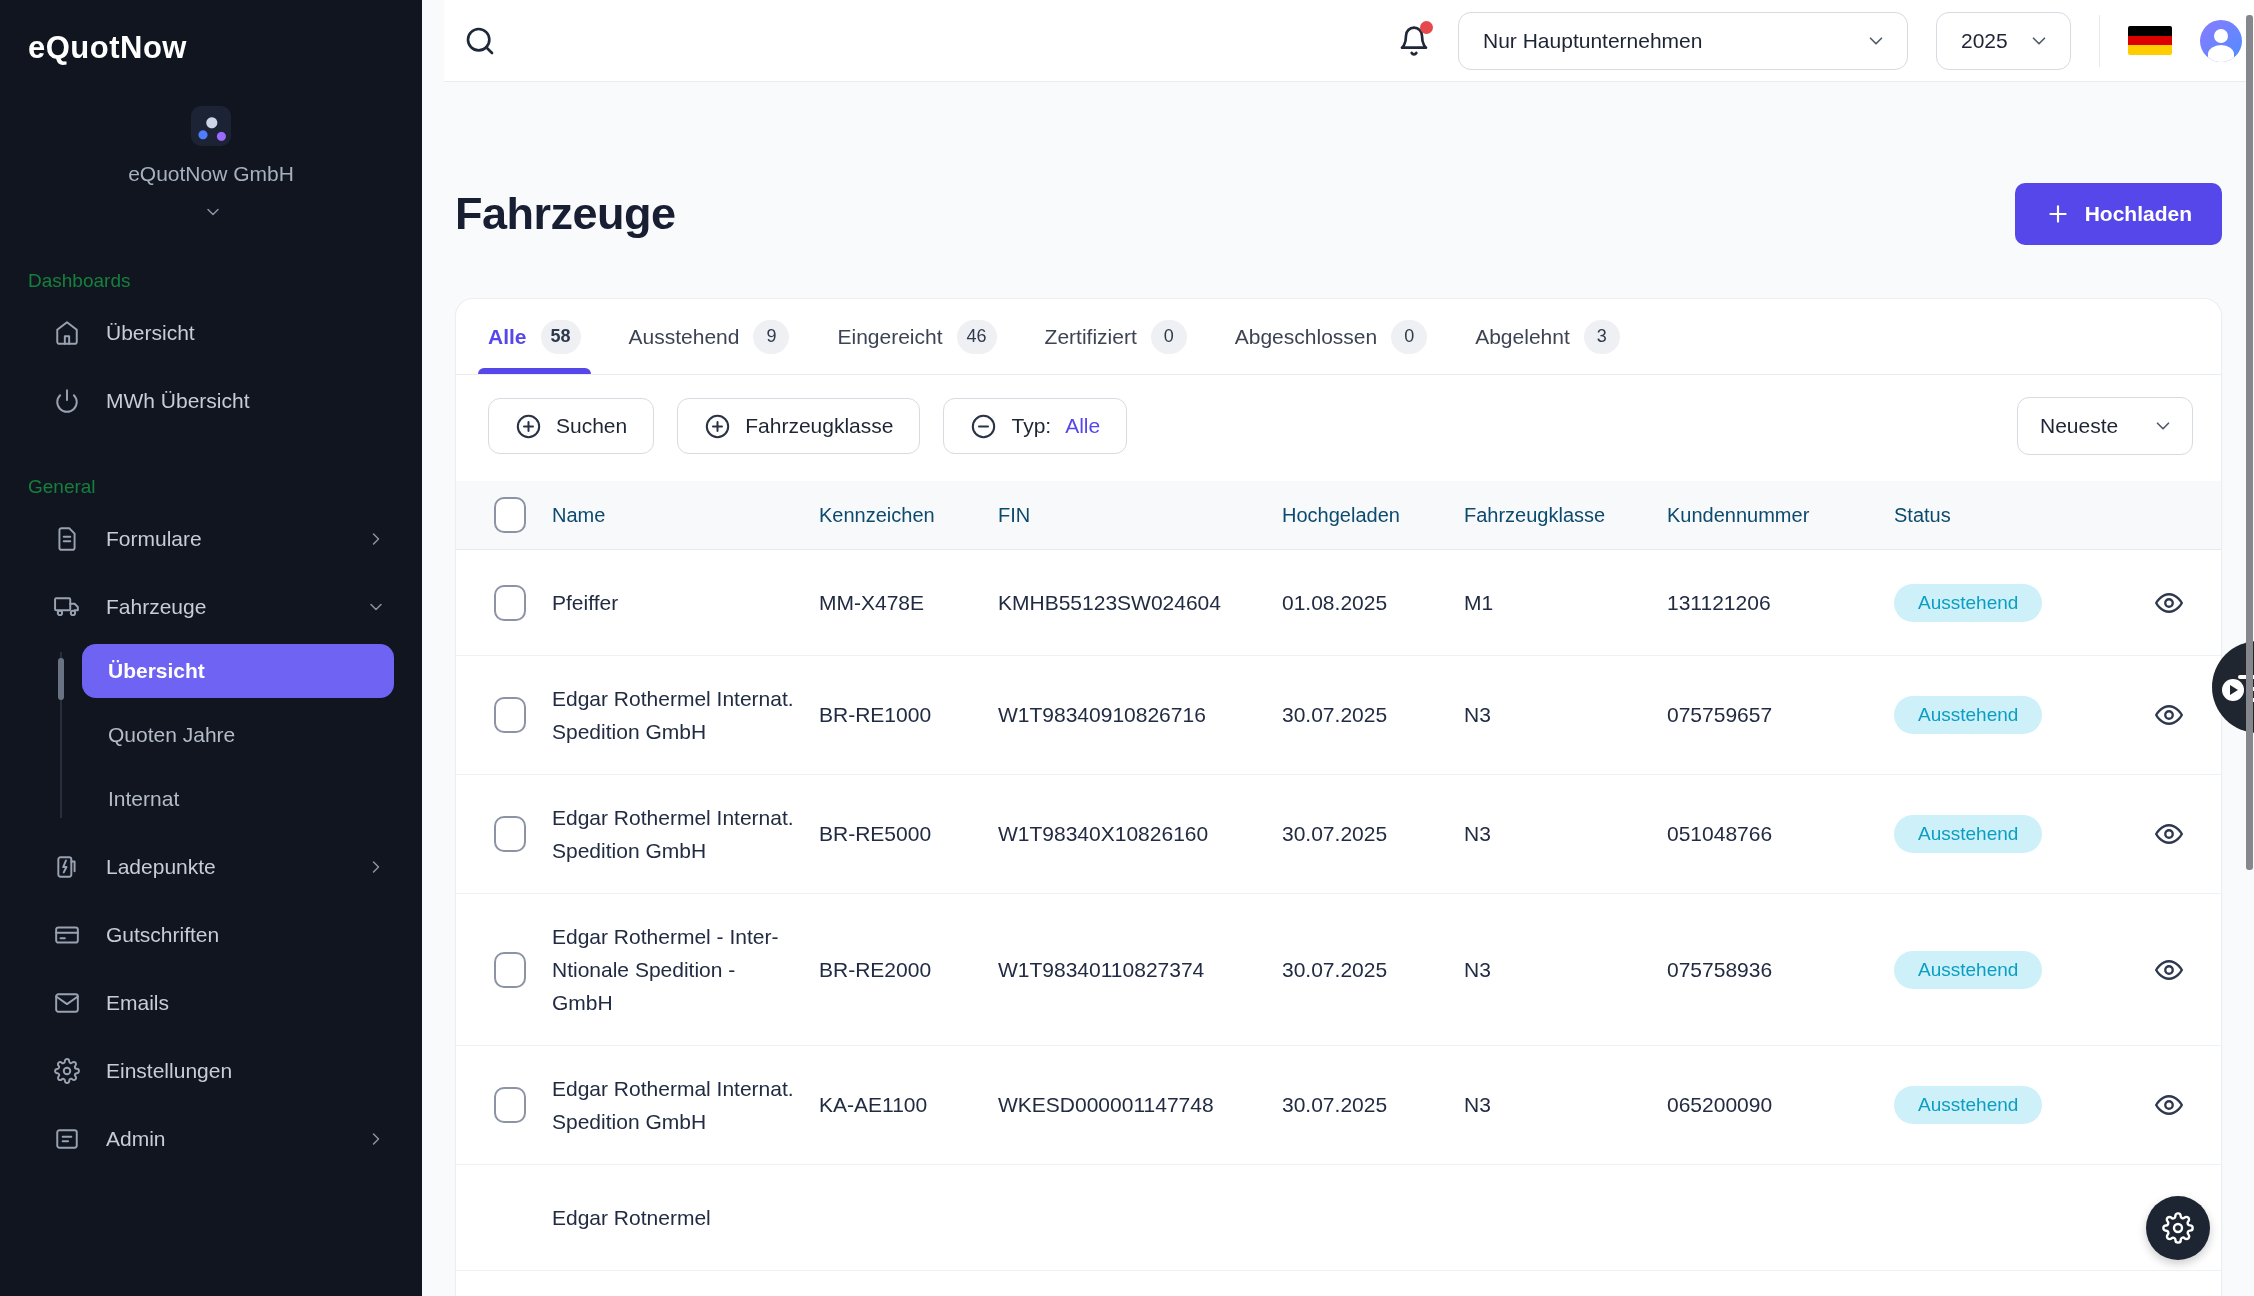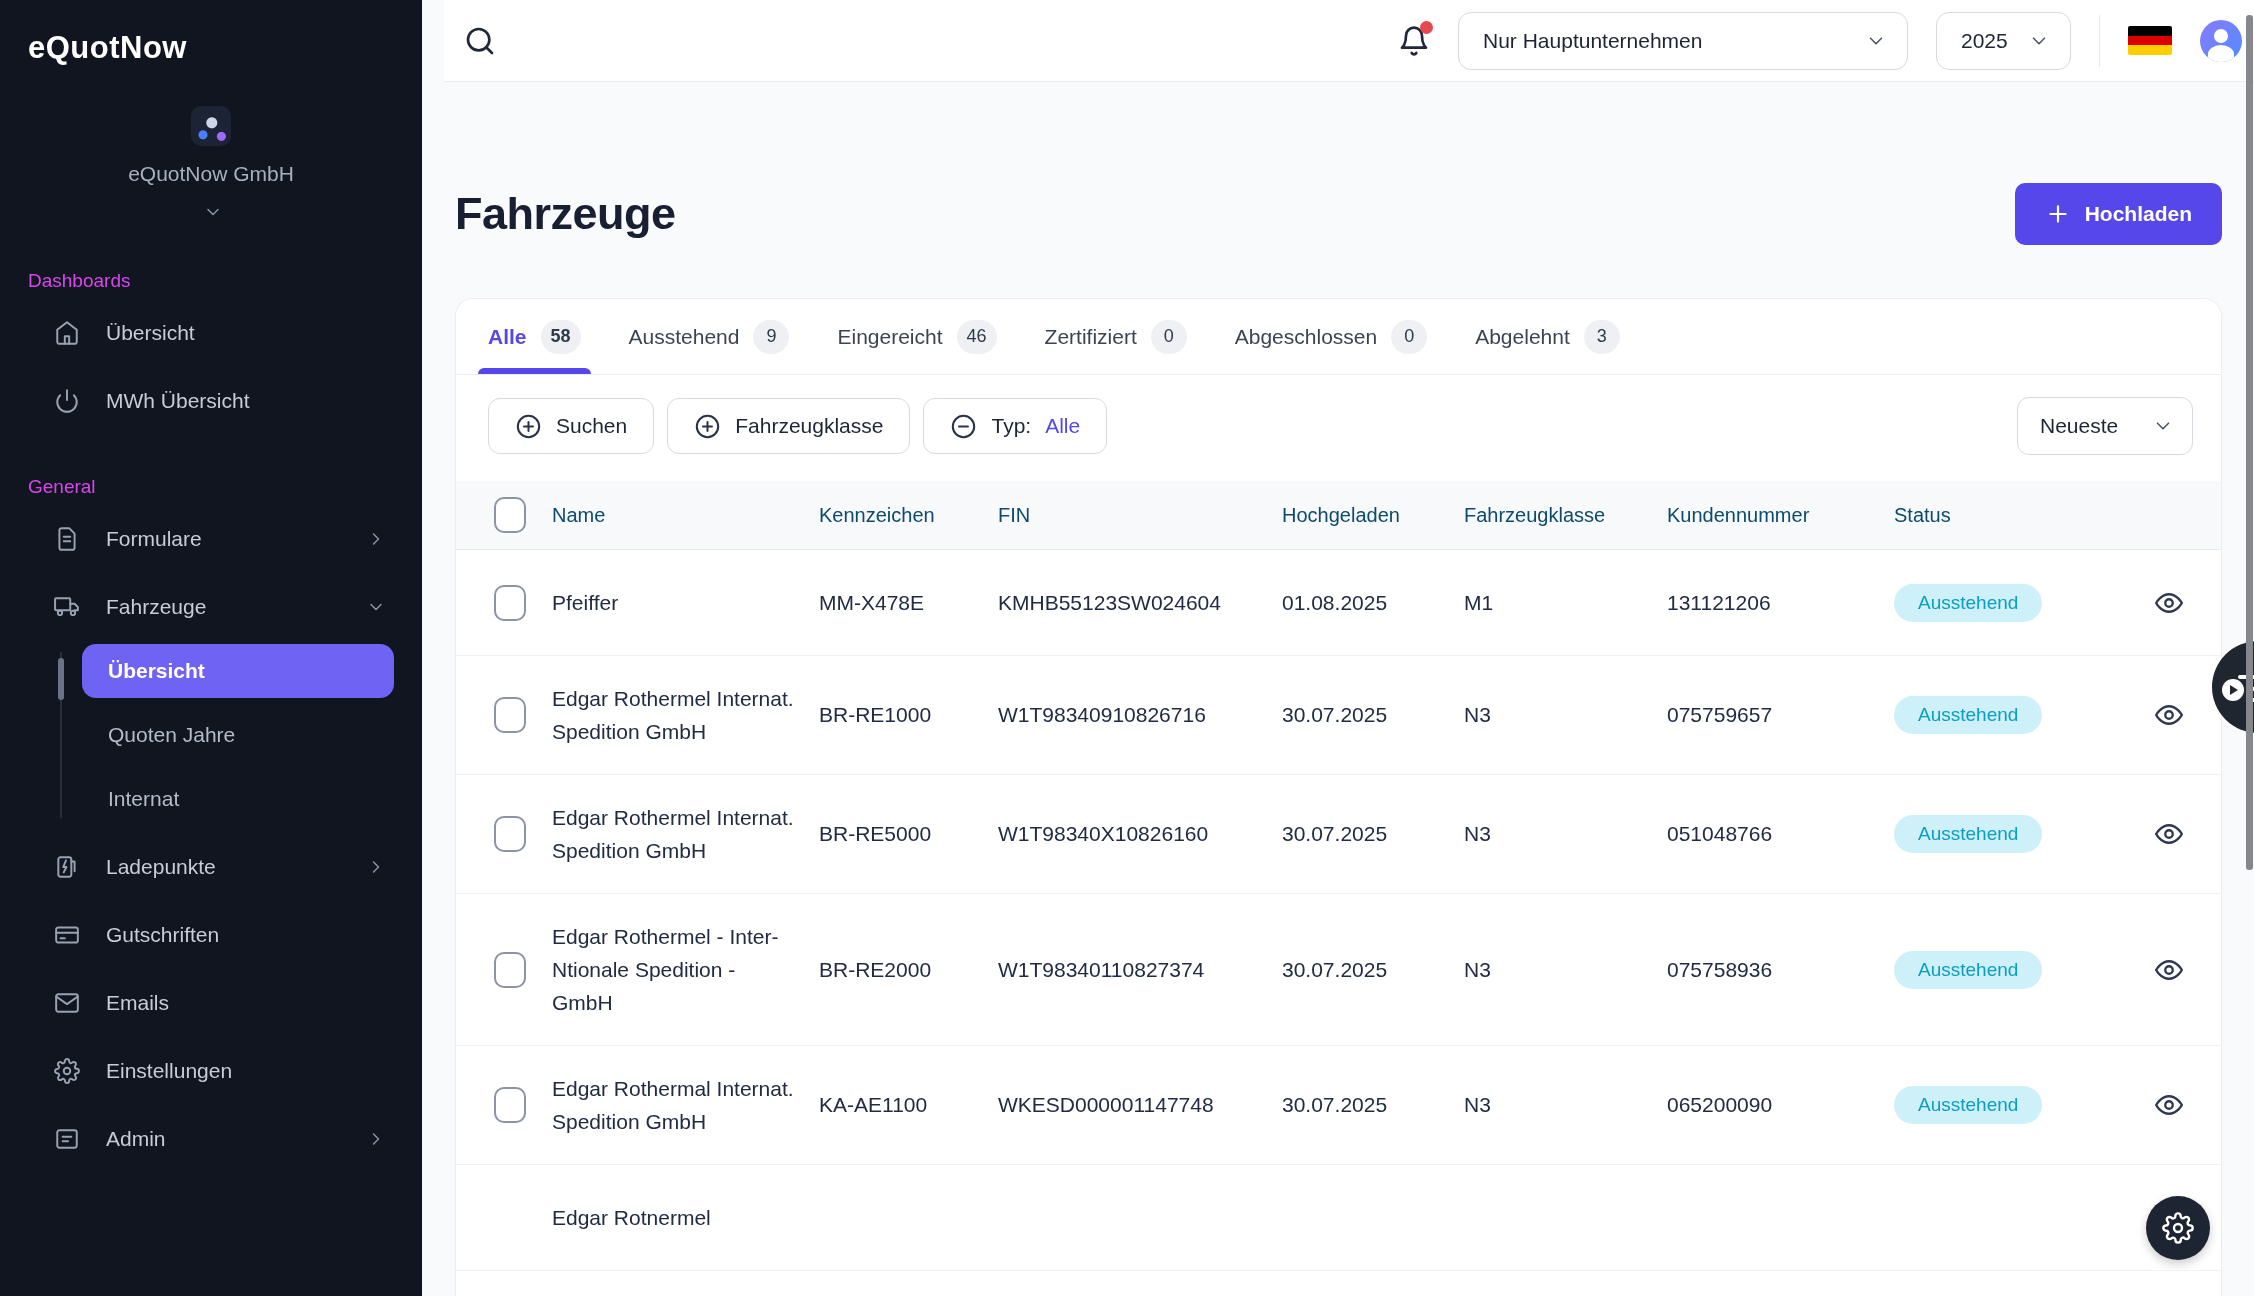--- a/index.html
+++ b/index.html
@@ -15,21 +15,21 @@
   .logo{font-size:31px;font-weight:700;color:#ffffff;letter-spacing:.5px;}
   .company-row{margin-top:40px;display:flex;align-items:center;gap:16px;cursor:pointer;flex-direction:column;}
   .company-avatar{width:40px;height:40px;border-radius:10px;flex:0 0 auto;
     background:
       radial-gradient(circle at 30% 72%, #4f7dff 0 4px, transparent 5px),
       radial-gradient(circle at 76% 76%, #9b6bff 0 4px, transparent 5px),
       radial-gradient(circle at 52% 42%, #cdd5e8 0 5px, transparent 6px),
       #1c2334;}
   .company-name{font-size:21px;color:#a7b0bf;}
   .company-chevron{color:#8a93a5;margin-left:4px;}
-  .section-label{margin:48px 0 6px 0;font-size:19px;color:#d946ef;}
+  .section-label{margin:48px 0 6px 0;font-size:19px;color:#15803d;}
   .nav-item{display:flex;align-items:center;gap:26px;padding:14px 8px 14px 26px;font-size:21px;color:#c6cdd8;border-radius:12px;cursor:pointer;margin-top:14px;}
   .nav-item .nav-ic{color:#99a2b2;}
   .nav-chevron{margin-left:auto;color:#8a93a5;}
   .subnav{position:relative;margin-left:32px;padding-left:22px;margin-top:4px;}
   .subnav-track{position:absolute;left:0;top:8px;bottom:8px;width:2px;background:#272e3d;}
   .subnav-thumb{position:absolute;left:-2px;top:14px;width:6px;height:42px;border-radius:4px;background:#6a7383;}
   .subitem{padding:15px 26px;font-size:21px;color:#b4bcc9;border-radius:14px;margin:10px 0;cursor:pointer;}
   .subitem.active{background:#6f63f3;color:#ffffff;font-weight:700;}
 
   
@@ -57,21 +57,21 @@
   .card{margin:53px 0 0 33px;width:1767px;height:1100px;background:#fff;border:1px solid #eceef2;border-bottom:none;border-radius:18px 18px 0 0;box-shadow:0 1px 2px rgba(16,24,40,.04);box-sizing:border-box;}
 
   
   .tabs{display:flex;align-items:center;gap:48px;height:76px;padding:0 32px;border-bottom:1px solid #e9ecf1;box-sizing:border-box;}
   .tab{position:relative;display:flex;align-items:center;gap:14px;height:100%;cursor:pointer;font-size:21px;color:#3c4454;}
   .tab .count-pill{min-width:36px;height:34px;padding:0 10px;border-radius:18px;background:#eef0f4;color:#303a4d;font-size:18px;display:flex;align-items:center;justify-content:center;box-sizing:border-box;}
   .tab.active{color:#5547ea;font-weight:600;}
   .tab.active::after{content:"";position:absolute;left:-10px;right:-10px;bottom:0;height:6px;background:#5547ea;border-radius:6px 6px 0 0;}
 
   
-  .filter-row{display:flex;align-items:center;gap:13px;padding:22px 28px 26px 32px;}
+  .filter-row{display:flex;align-items:center;gap:23px;padding:22px 28px 26px 32px;}
   .filter-btn{height:56px;padding:0 26px;border:1px solid #d6dae1;border-radius:12px;background:#fff;display:flex;align-items:center;gap:14px;font-size:21px;color:#1e2635;cursor:pointer;font-family:inherit;}
   .filter-btn .f-ic{color:#2a3346;}
   .type-value{color:#5547ea;}
   .sort-box{margin-left:auto;width:176px;height:58px;border:1px solid #d6dae1;border-radius:12px;background:#fff;display:flex;align-items:center;justify-content:space-between;padding:0 18px 0 22px;box-sizing:border-box;font-size:21px;color:#1e2635;cursor:pointer;}
 
   
   .trow{display:grid;grid-template-columns:58px 267px 179px 284px 182px 203px 227px 255px 1fr;padding:0 0 0 38px;align-items:center;box-sizing:border-box;}
   .thead{height:69px;background:#f7f9fb;border-bottom:1px solid #e7eaef;font-size:20px;color:#0c4a6e;}
   .tbody-row{border-bottom:1px solid #eef1f5;min-height:106px;padding-top:26px;padding-bottom:26px;font-size:21px;color:#212b42;}
   .cell-name{max-width:245px;line-height:33px;padding-right:8px;}

